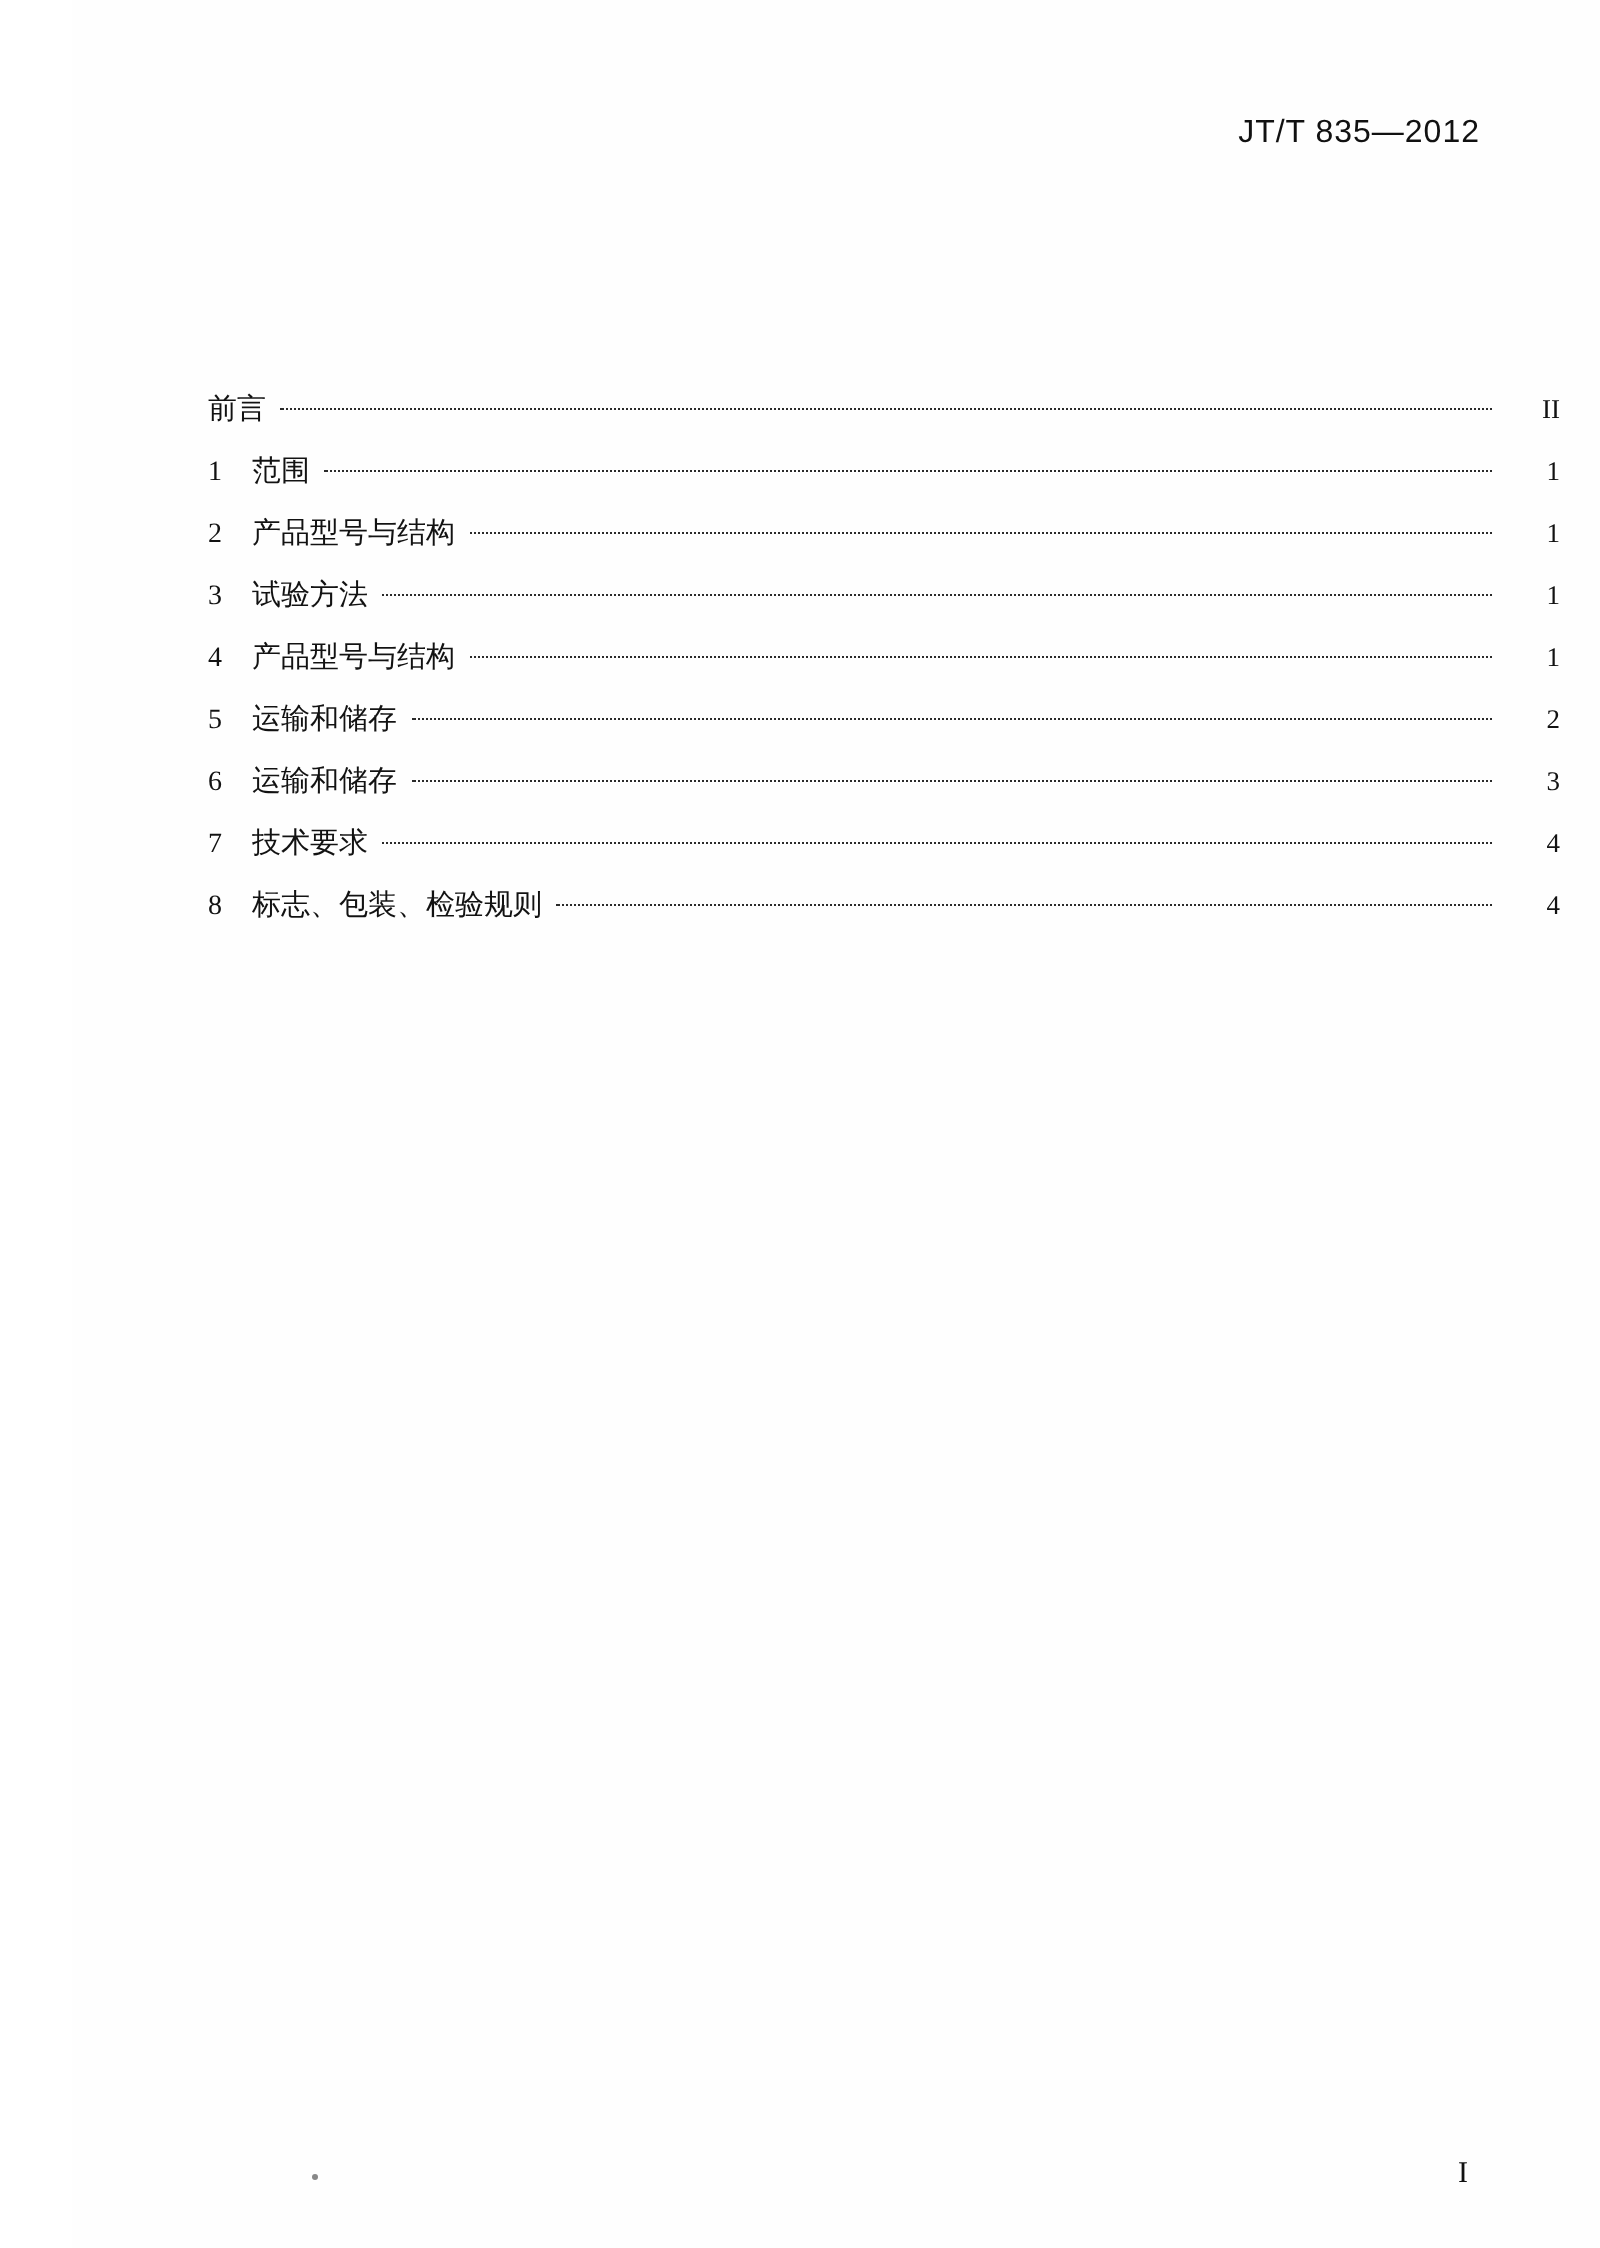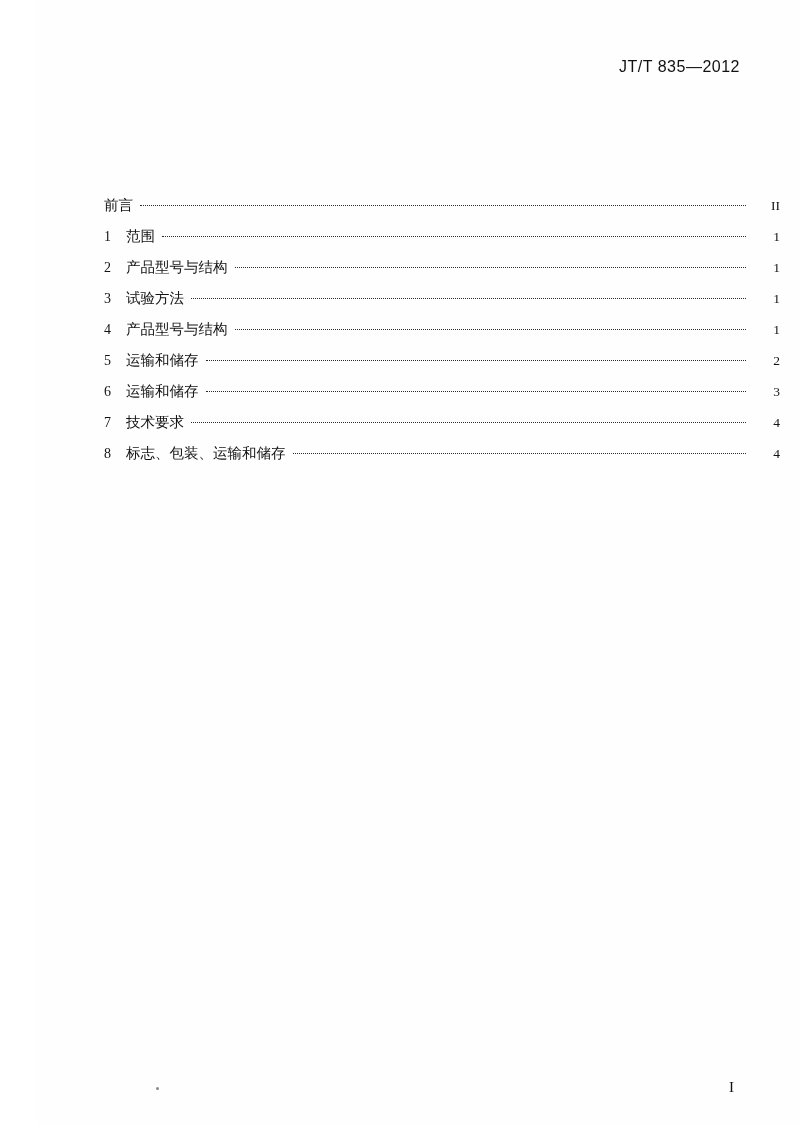--- a/index.html
+++ b/index.html
@@ -190,21 +190,21 @@
         <span class="page-no">3</span>
       </div>
       <div class="toc-entry">
         <span class="num">7</span>
         <span class="label">技术要求</span>
         <span class="leader"></span>
         <span class="page-no">4</span>
       </div>
       <div class="toc-entry">
         <span class="num">8</span>
-        <span class="label">标志、包装、运输和储存</span>
+        <span class="label">标志、包装、检验规则</span>
         <span class="leader"></span>
         <span class="page-no">4</span>
       </div>
     </div>
 
   <div class="footer-dot"></div>
 
   <div class="page-footer">I</div>
 
 </div>

